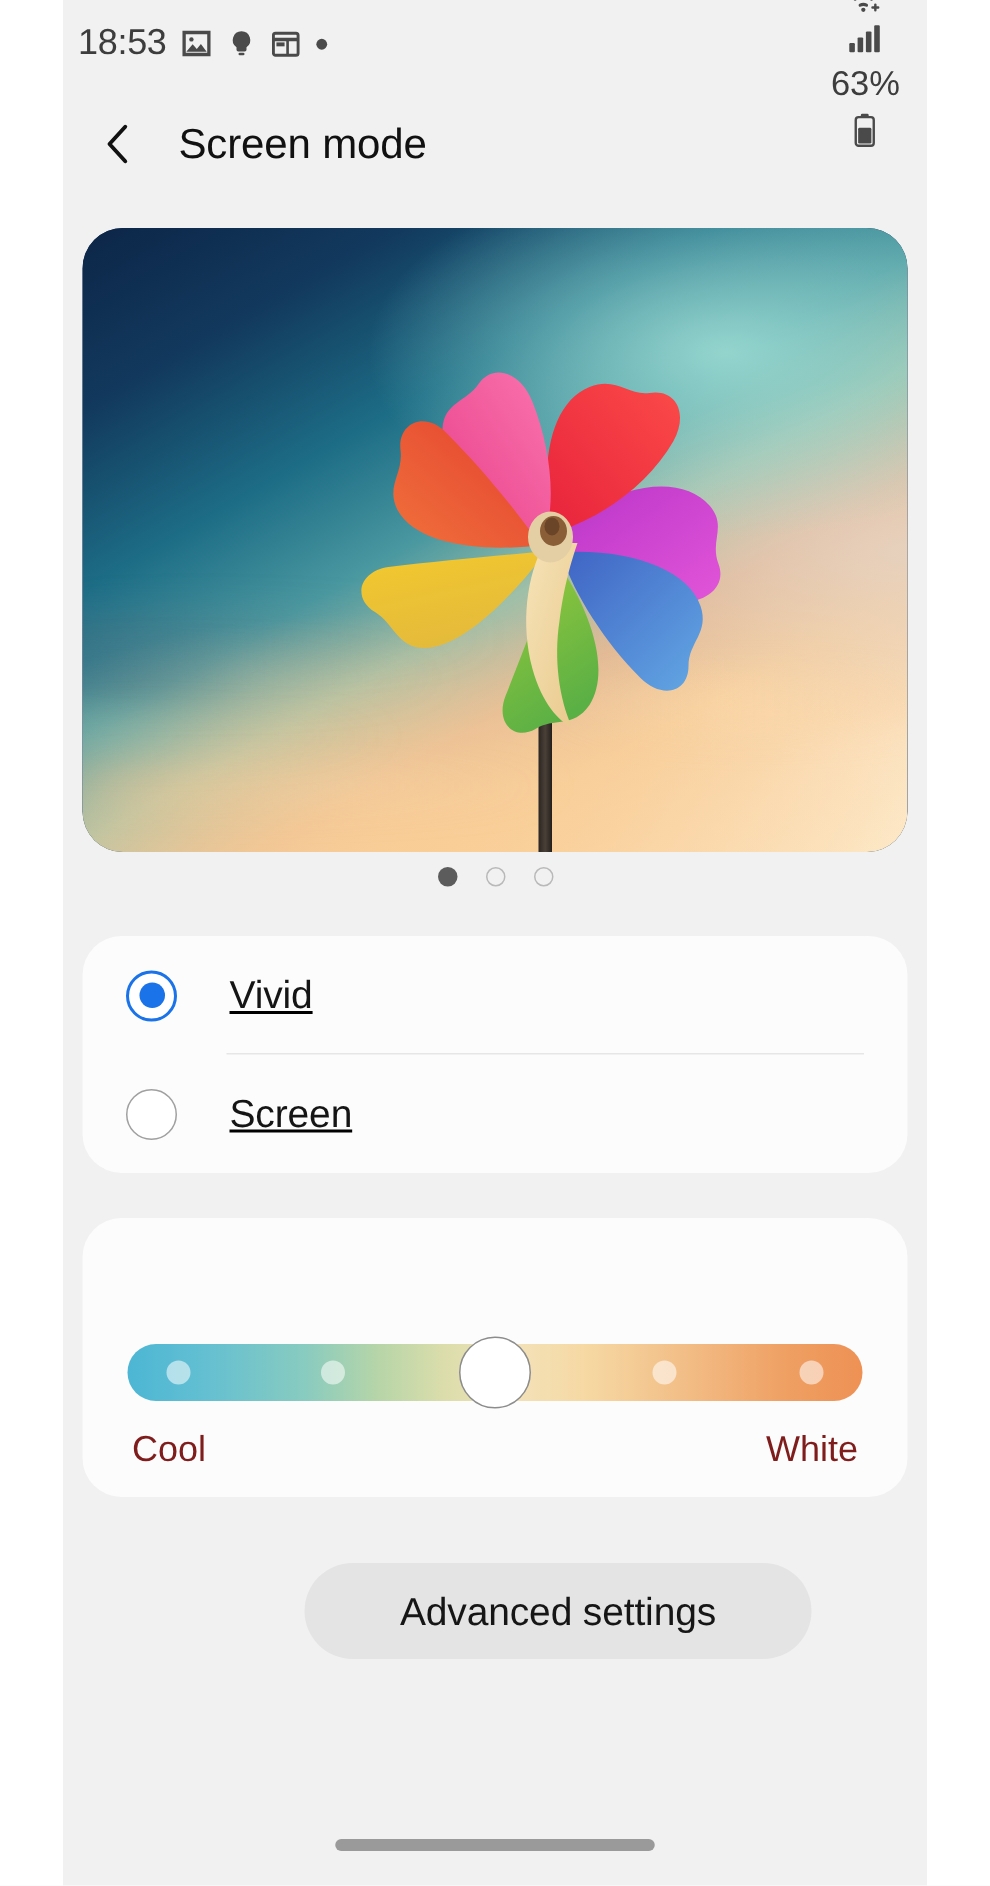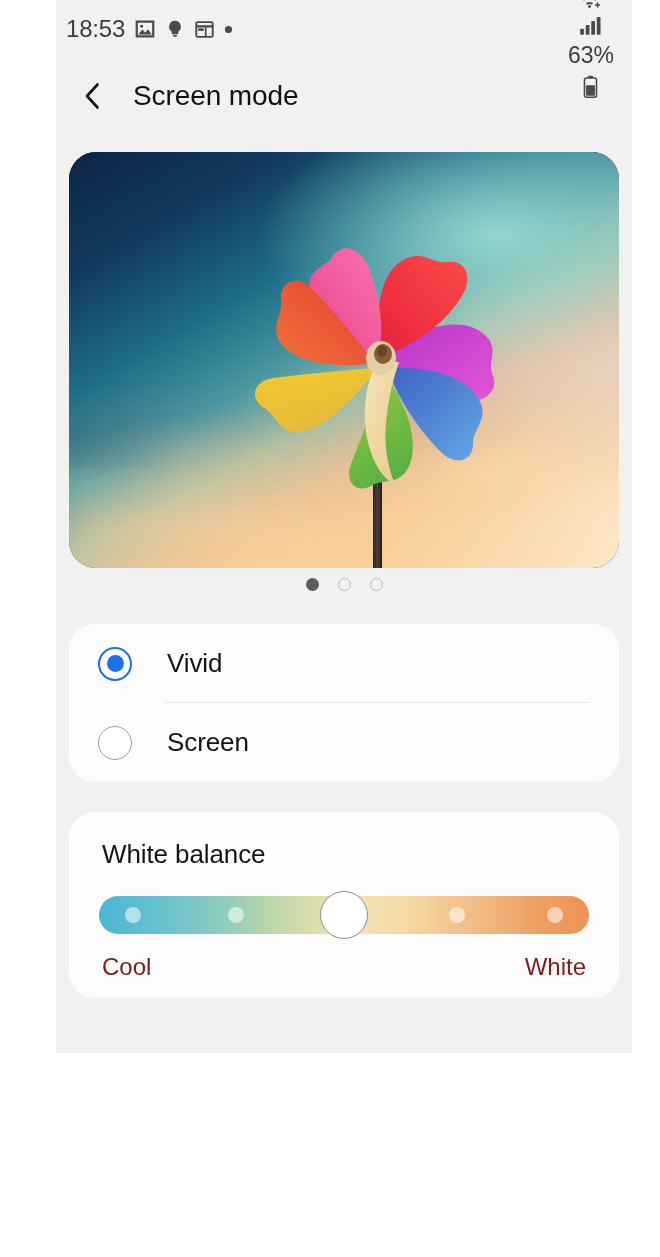--- a/index.html
+++ b/index.html
@@ -5,24 +5,23 @@
   * { margin:0; padding:0; box-sizing:border-box; }
   html, body {
     width:660px; height:1257px;
     background:#ffffff;
     font-family:"Liberation Sans", sans-serif;
     overflow:hidden;
   }
   #phone {
     position:absolute;
     left:42px; top:0;
-    width:576px; height:1053px;
+    width:576px; height:1257px;
     background:#f1f1f1;
     overflow:hidden;
-    margin-left:14px;
   }
 
   
   .statusbar {
     position:absolute; left:0; top:0;
     width:100%; height:58px;
     display:flex; align-items:center;
     padding:0 18px 0 10px;
     color:#4a4a4a;
   }
@@ -104,21 +103,21 @@
   .dot { width:13px; height:13px; border-radius:50%; cursor:pointer; }
   .dot.on { background:#5c5c5c; }
   .dot.off { background:transparent; border:1.6px solid #b9b9b9; }
 
   
   .card {
     position:absolute; left:13px; width:550px;
     background:#fcfcfc;
     border-radius:26px;
   }
-  #modes-card { top:624px; height:158px; }
+  #modes-card { top:624px; height:158px;text-decoration:underline; }
 
   .radio-row {
     height:79px;
     display:flex; align-items:center;
     padding-left:29px;
     cursor:pointer;
     position:relative;
   }
   .radio {
     width:34px; height:34px; border-radius:50%;
@@ -359,32 +358,32 @@
       <span class="radio-label">Vivid</span>
       <span class="divider"></span>
     </div>
     <div class="radio-row">
       <span class="radio unsel"></span>
       <span class="radio-label">Screen</span>
     </div>
   </div>
 
   <div class="card" id="wb-card">
-    <div class="wb-title">White balance</div>
 
     <div class="slider">
       <span class="tick" style="left:7%"></span>
       <span class="tick" style="left:28%"></span>
       <span class="tick" style="left:73%"></span>
       <span class="tick" style="left:93%"></span>
       <span class="thumb"></span>
     </div>
 
     <div class="wb-scale">
       <span>Cool</span>
       <span>White</span>
     </div>
   </div>
 
+  <div class="adv-btn">Advanced settings</div>
 
   <div class="gesture"></div>
 
 </div>
 
 </body></html>

